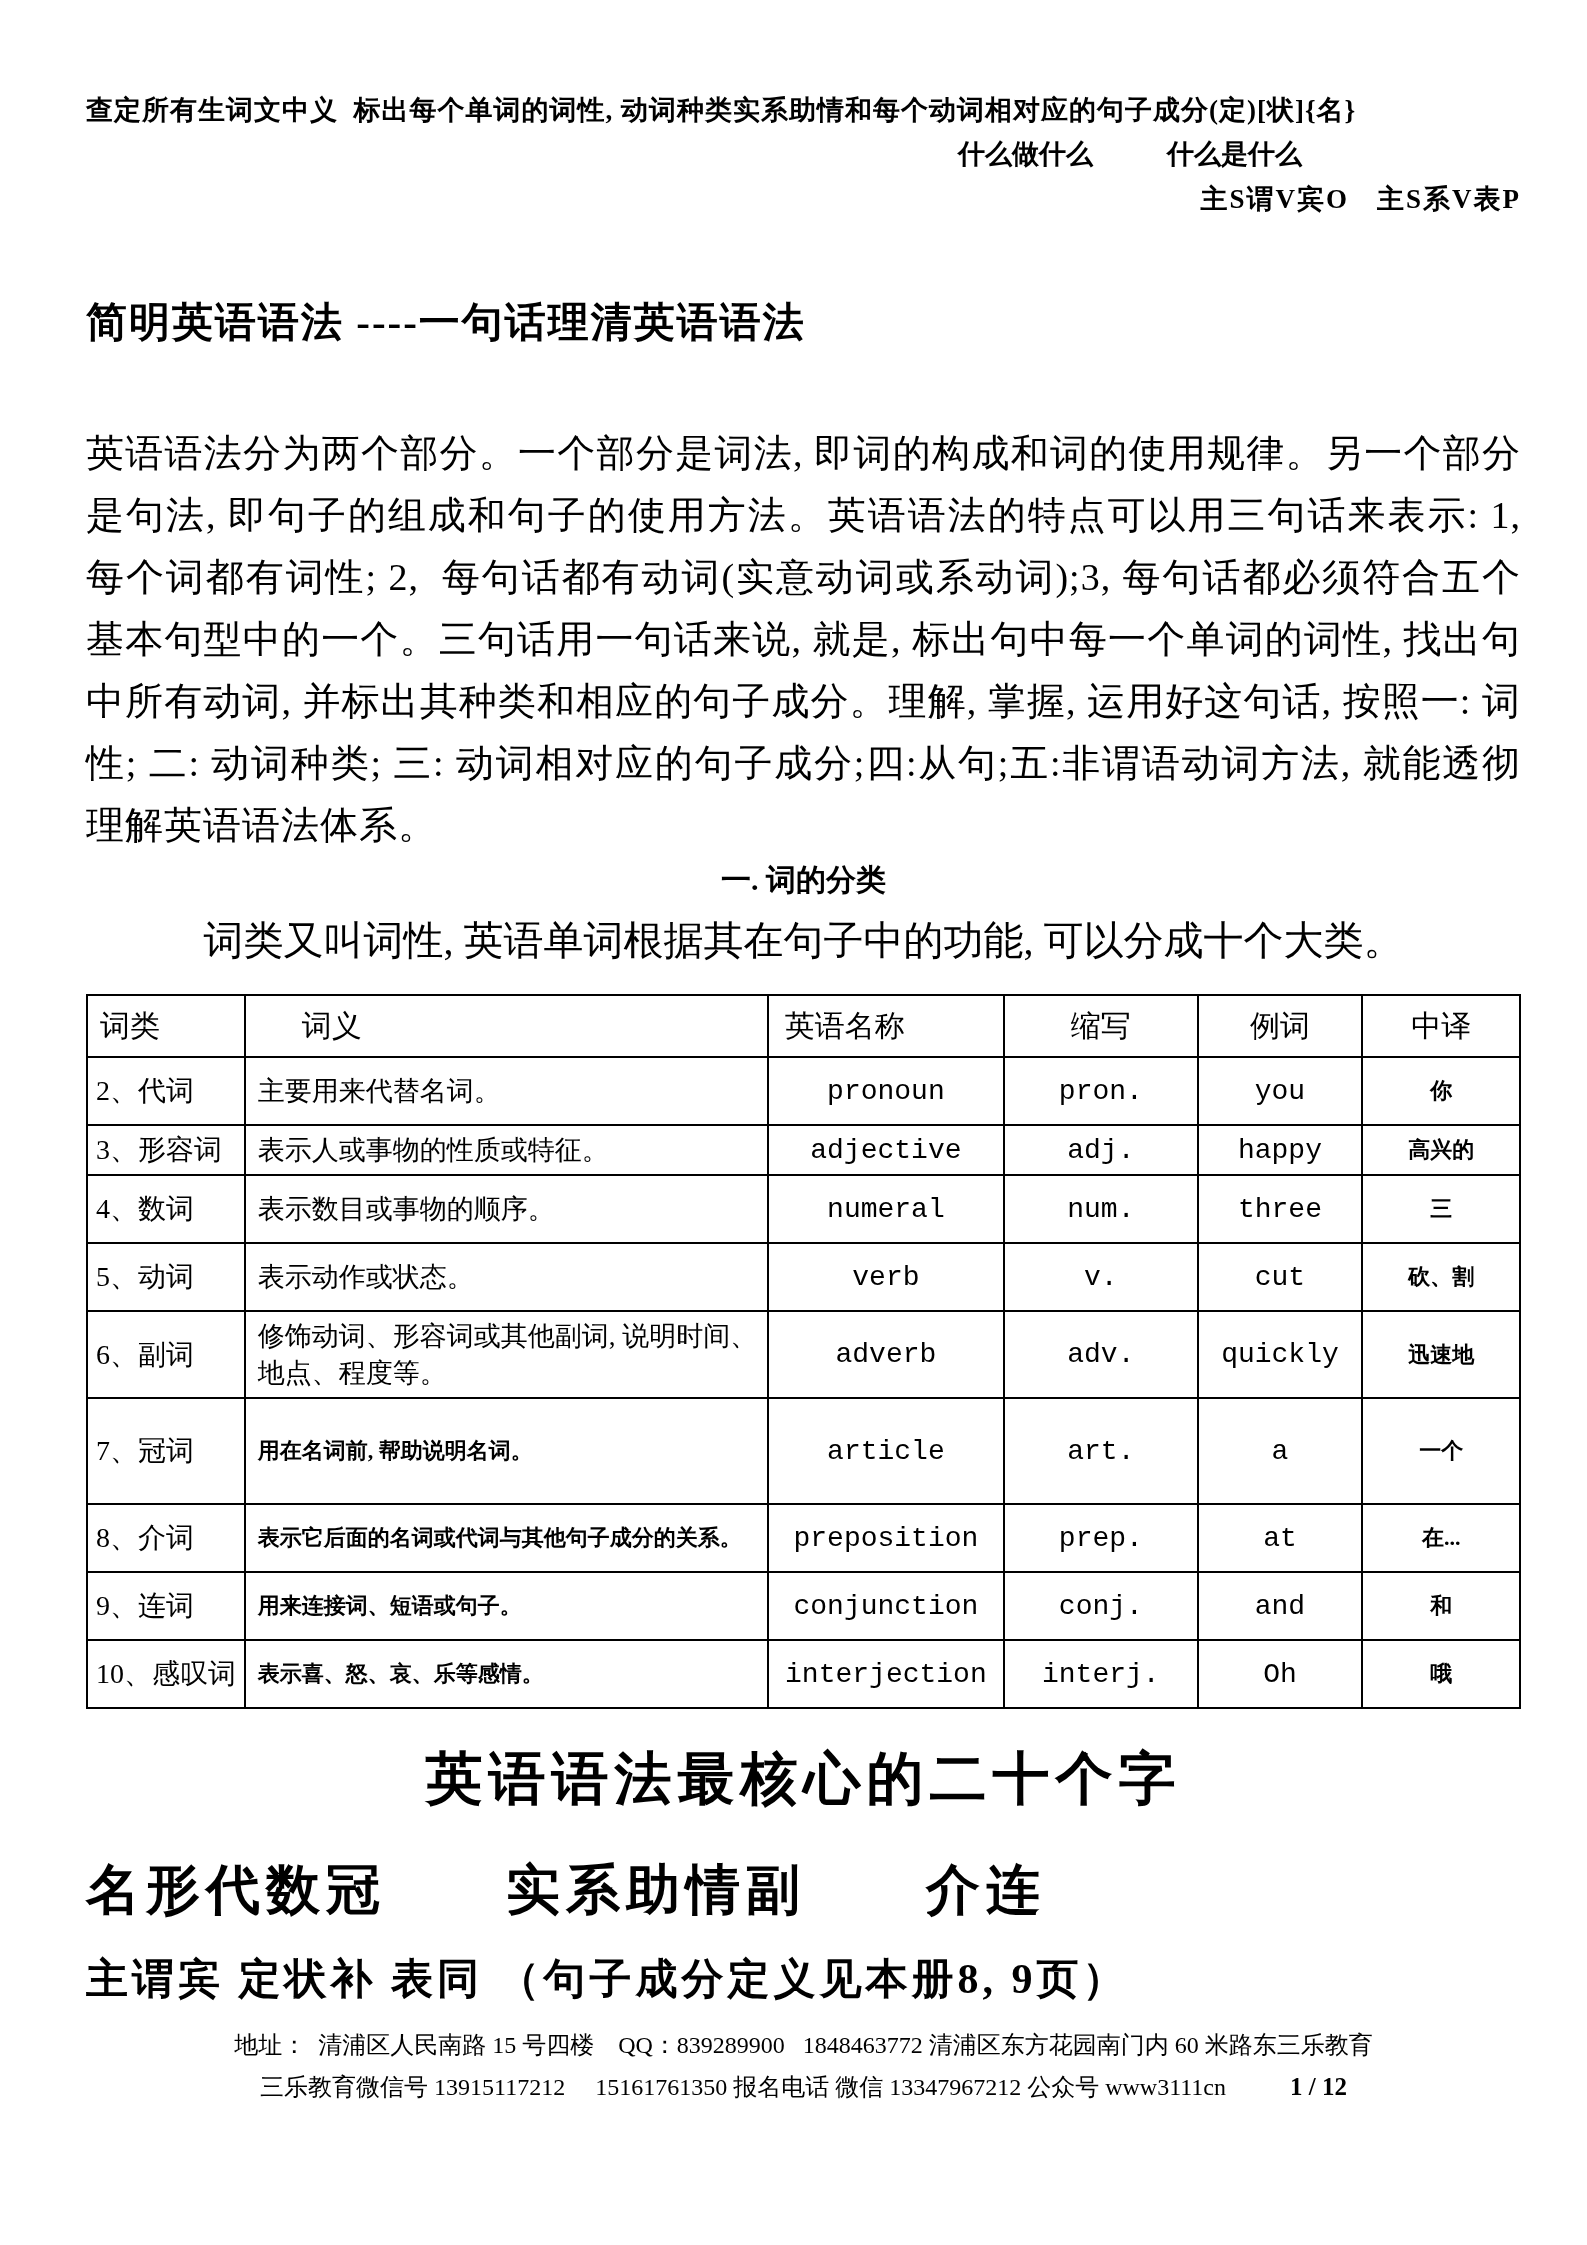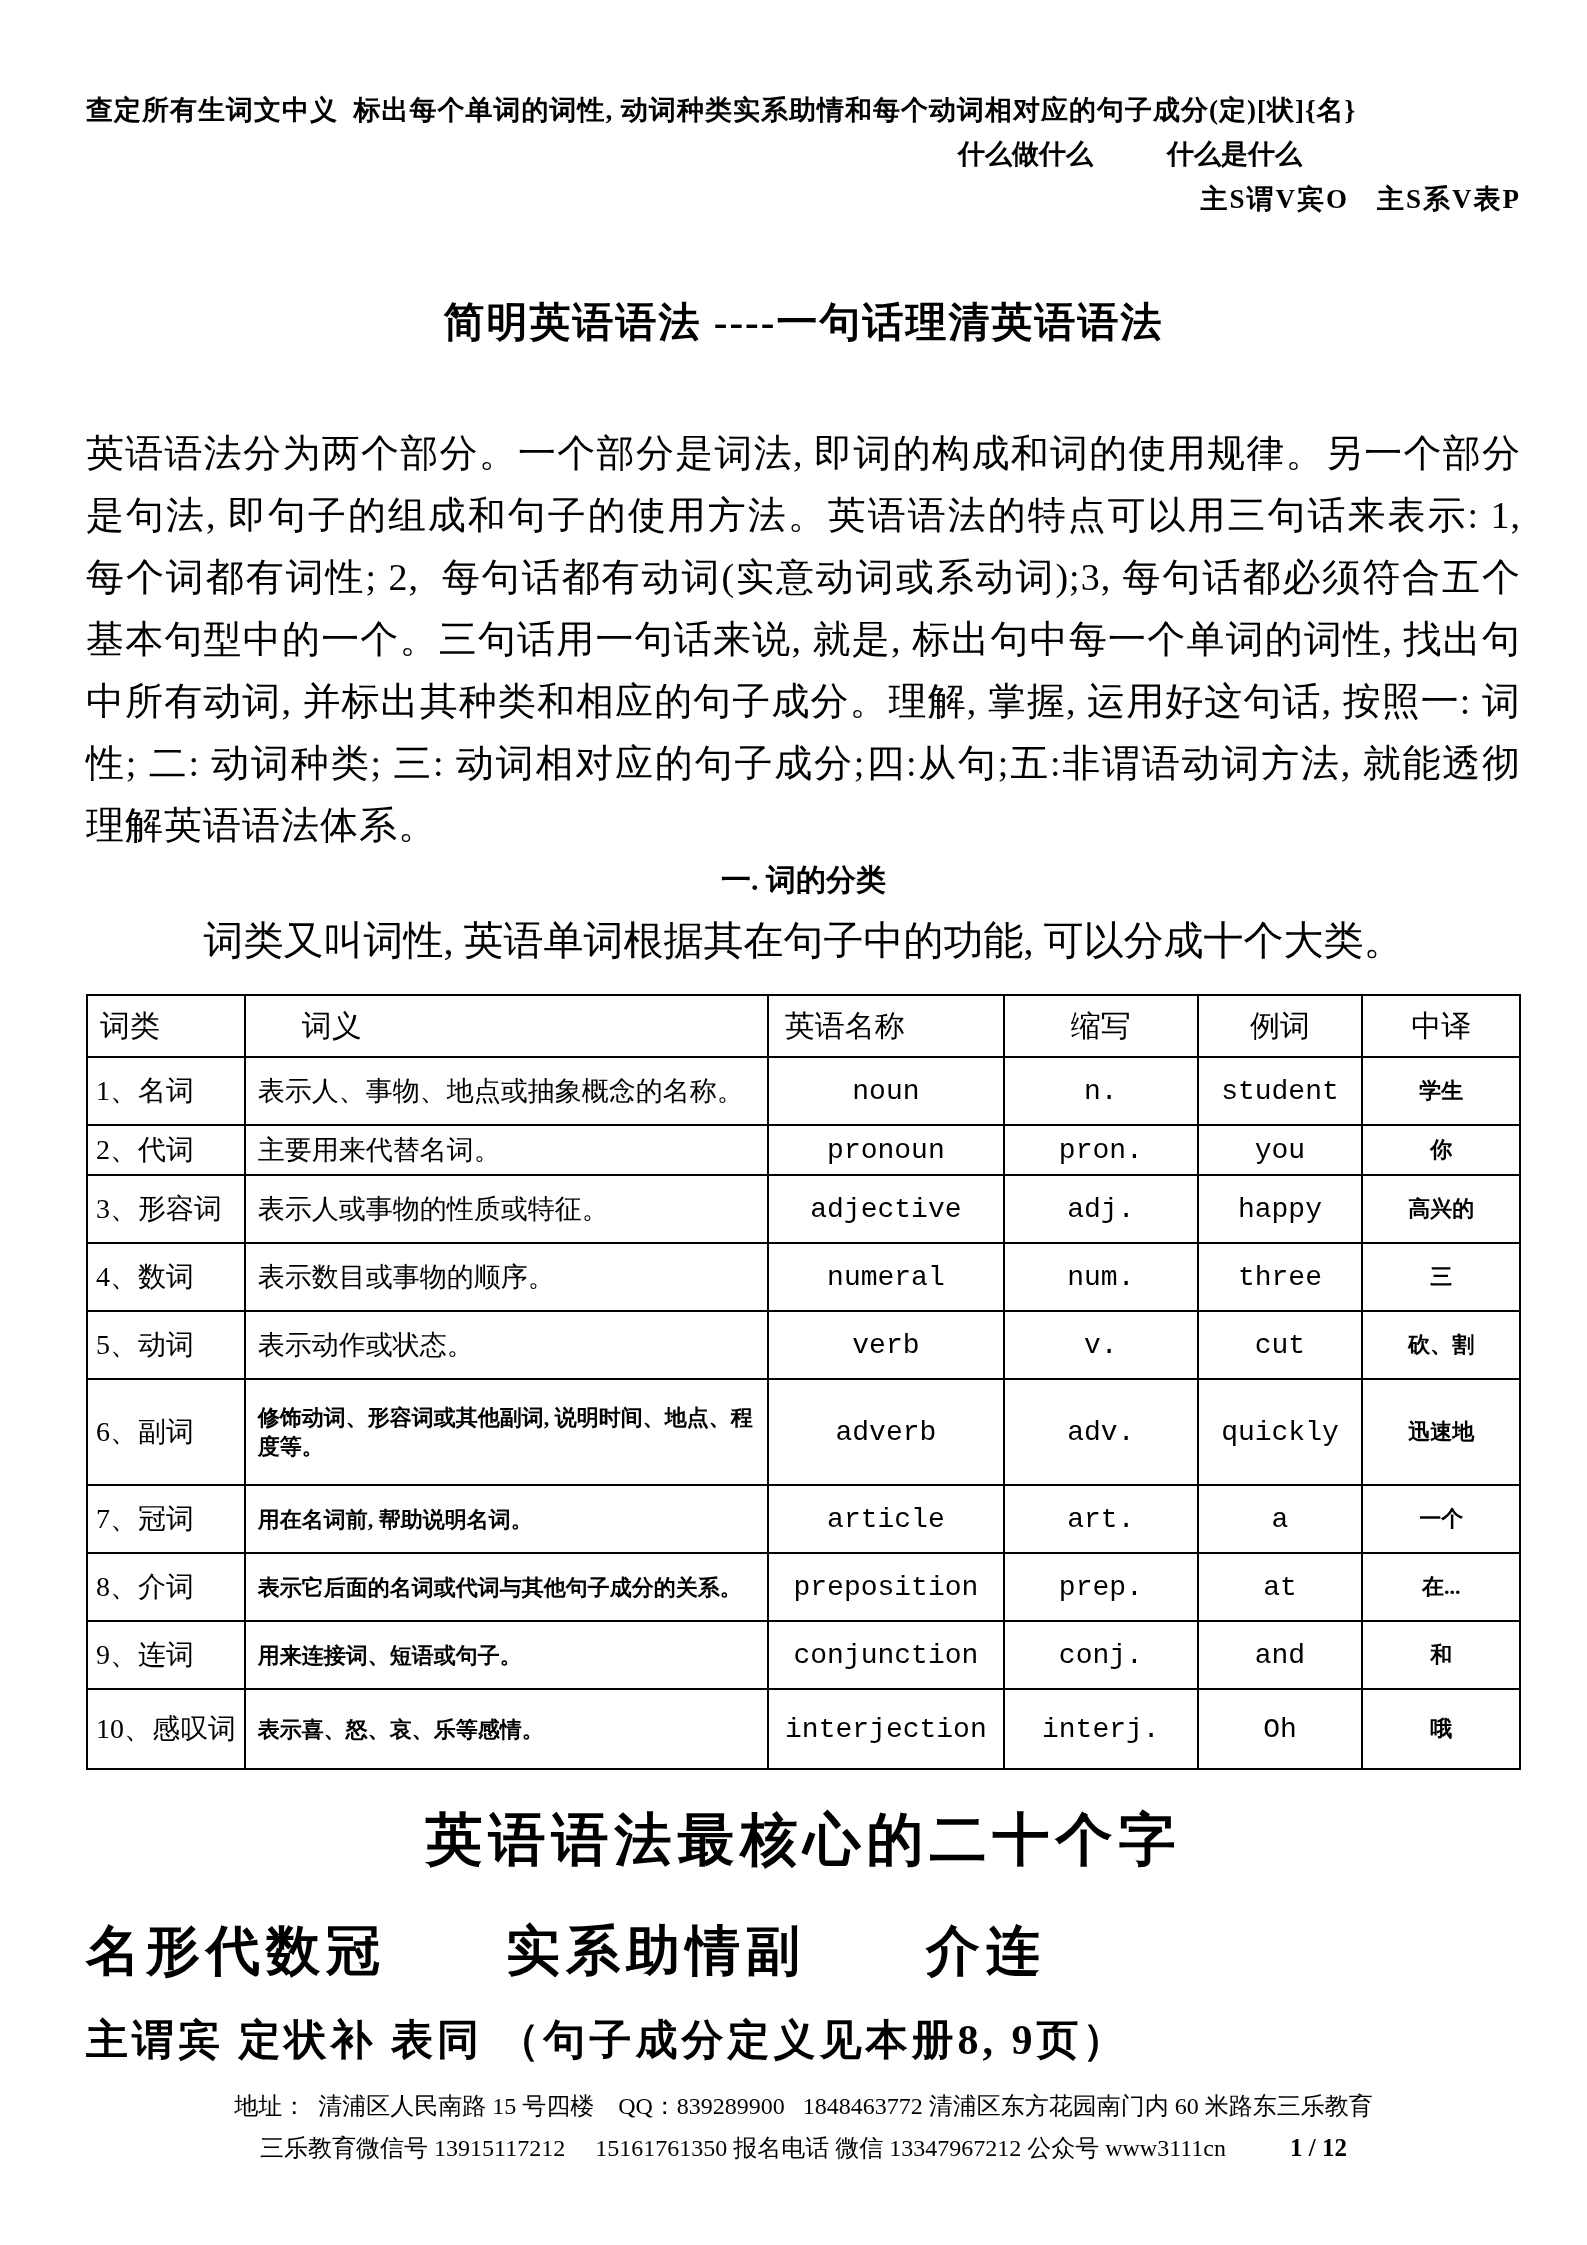--- a/index.html
+++ b/index.html
@@ -18,21 +18,20 @@
     font-size: 27px; font-weight: bold;
     white-space: pre-wrap; letter-spacing: 1px;
   }
   .hdr-l2 { display: flex; gap: 74px; margin-left: 872px; margin-top: 8px;
             font-size: 27px; font-weight: bold; }
   .hdr-l3 { display: flex; gap: 28px; margin-left: 856px; margin-top: 9px;
             font-size: 27px; font-weight: bold; letter-spacing: 2px; justify-content: flex-end; }
 
   .doc-title {
     margin-top: 78px;
-    text-align: center;
     font-size: 41px; font-weight: bold;
     letter-spacing: 2px;
   }
 
   .intro {
     margin-top: 72px;
     font-size: 38px;
     line-height: 62px;
     text-align: justify;
     letter-spacing: 1px;
@@ -133,28 +132,20 @@
         <th class="h0">词类</th>
         <th class="h1">词义</th>
         <th class="h2">英语名称</th>
         <th class="h3">缩写</th>
         <th class="h4">例词</th>
         <th class="h5">中译</th>
       </tr>
     </thead>
     <tbody>
         <tr>
-          <td class="c0">1、名词</td>
-          <td class="c1">表示人、事物、地点或抽象概念的名称。</td>
-          <td class="c2">noun</td>
-          <td class="c3">n.</td>
-          <td class="c4">student</td>
-          <td class="c5">学生</td>
-        </tr>
-        <tr>
           <td class="c0">2、代词</td>
           <td class="c1">主要用来代替名词。</td>
           <td class="c2">pronoun</td>
           <td class="c3">pron.</td>
           <td class="c4">you</td>
           <td class="c5">你</td>
         </tr>
         <tr>
           <td class="c0">3、形容词</td>
           <td class="c1">表示人或事物的性质或特征。</td>

